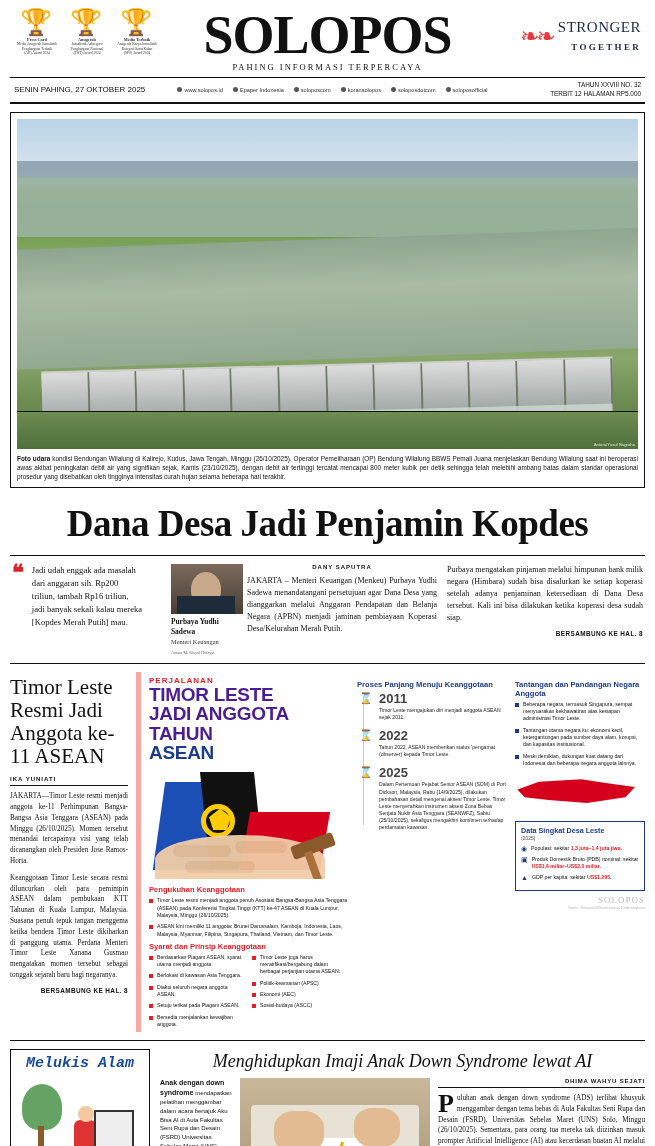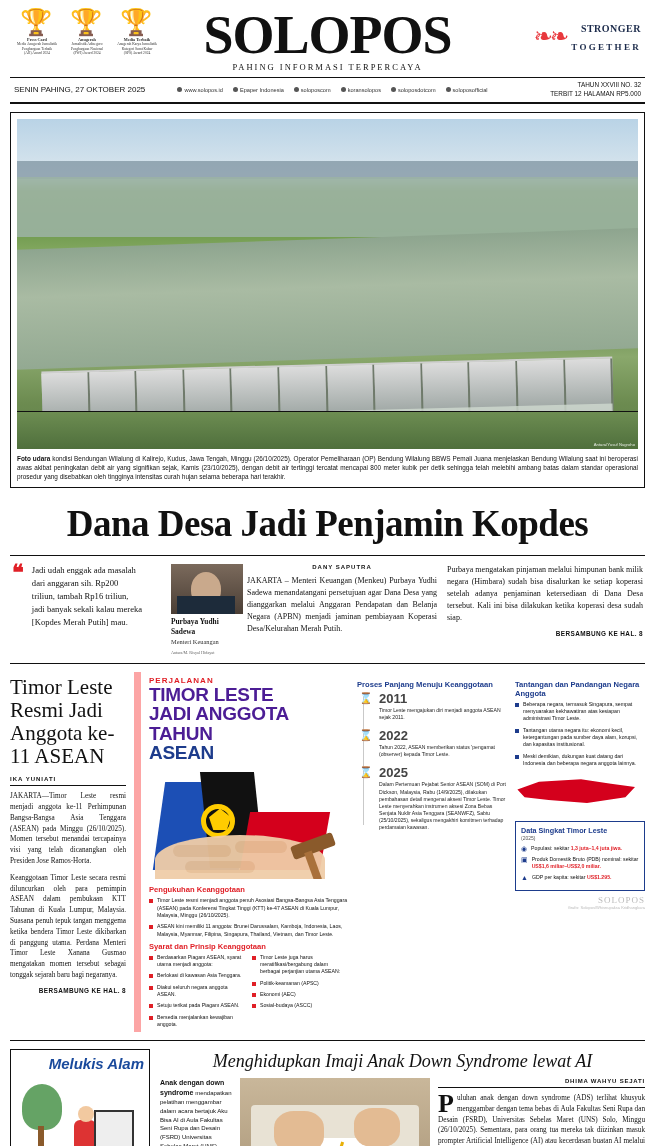--- a/index.html
+++ b/index.html
@@ -24,21 +24,21 @@
   .nameplate { flex:1; text-align:center; }
   .nameplate h1 {
     margin:0; font-family:"Liberation Serif", serif; font-weight:bold;
     font-size: 54px; letter-spacing: -1px; line-height: 0.95;
   }
   .nameplate .tagline {
     font-size: 8.5px; letter-spacing: 2px; margin-top:1px; color:#111;
   }
   .sponsor { width:150px; text-align:right; padding-top:8px; }
   .sponsor .ribbon { color:#e8383d; font-size: 23px; line-height:1; letter-spacing:-3px;}
-  .sponsor .st1 { font-size: 10px; font-weight:bold; letter-spacing:0.5px; color:#1b2a4a;margin-left:8px;}
+  .sponsor .st1 { font-size: 15px; font-weight:normal; letter-spacing:0.5px; color:#1b2a4a;}
   .sponsor .st2 { font-size: 9px; font-weight:bold; letter-spacing:2.3px; color:#1b2a4a;}
   .sponsor .strow { display:flex; align-items:center; justify-content:flex-end; gap:5px;}
 
   .infobar {
     display:flex; align-items:center; border-top:1px solid #111; border-bottom:2px solid #111;
     margin-top:5px; padding:3px 4px; font-family:"Liberation Sans", sans-serif;
   }
   .infobar .date { font-size: 8px; font-weight:normal; width:160px;}
   .infobar .socials { flex:1; display:flex; justify-content:center; gap:10px; font-size:5.6px; color:#333; align-items:center;}
   .infobar .socials span.s { display:flex; align-items:center; gap:2px; }
@@ -101,21 +101,21 @@
   .lead .c3 { flex:1; }
   .cont { font-size:6.4px; font-weight:bold; text-align:right; letter-spacing:0.4px; font-family:"Liberation Sans",sans-serif; margin-top:6px;}
 
   
   .middle { display:flex; gap:8px; padding-top:8px; }
   .m1 { width:128px; }
   .m1 h2 { font-size:21px; line-height:1.1; font-weight:normal; margin:4px 0 8px 0; font-family:"Liberation Serif",serif;}
   .m1 .byline2 { font-size:6px; font-weight:bold; letter-spacing:1px; border-bottom:1px solid #111; padding-bottom:3px; margin-bottom:5px; font-family:"Liberation Sans",sans-serif;}
   .m1 p { font-size:7.2px; line-height:1.5; text-align:justify; margin:0 0 6px 0;}
 
-  .infographic { flex:1; border-left:7px solid #fca5a5; padding-left:8px; position:relative; }
+  .infographic { flex:1; border-left:5px solid #fca5a5; padding-left:8px; position:relative; }
   .ig-title { font-family:"Liberation Sans", sans-serif; }
   .ig-title .k1 { font-size:8px; font-weight:bold; color:#e01f26; letter-spacing:1px;}
   .ig-title .k2 { font-size:19px; font-weight:bold; color:#4c1d95; line-height:1.02; letter-spacing:-0.3px;}
   .ig-title .k3 { font-size:19px; font-weight:bold; color:#1d3c8c; line-height:1.02; letter-spacing:-0.3px;}
 
   .ig-grid { display:flex; gap:8px; margin-top:4px; }
   .ig-left { width:200px; position:relative; }
   .ig-mid { width:150px; }
   .ig-right { width:130px; }
 
@@ -159,21 +159,21 @@
   .databox .row .ic { color:#1d3c8c; font-size:7px; line-height:1;}
   .databox .row b { color:#e01f26; }
   .tlmap { height:44px; position:relative; margin:2px 0 4px 0;}
   .tlmap .sh { position:absolute; left:0; top:8px; width:120px; height:26px; background:#d4001c; clip-path: polygon(2% 40%, 20% 10%, 55% 0, 80% 18%, 100% 30%, 92% 70%, 60% 92%, 28% 80%, 8% 70%);}
   .solopos-wm { text-align:right; font-size:9px; color:#bbb; font-family:"Liberation Serif",serif; letter-spacing:1px; margin-top:4px;}
   .wm-sub { text-align:right; font-size:4px; color:#bbb; font-family:"Liberation Sans",sans-serif;}
 
   
   .bottom { display:flex; gap:10px; padding-top:8px; border-top:1px solid #111; margin-top:8px;}
   .cartoon { width:140px; border:1px solid #111; padding:5px; }
-  .cartoon .ct { text-align:right; font-family:Liberation Sans, sans-serif; font-size:15px; font-weight:bold; color:#1a4a9c; font-style:italic; margin-bottom:8px;}
+  .cartoon .ct { text-align:center; font-family:Liberation Mono, monospace; font-size:15px; font-weight:bold; color:#1a4a9c; font-style:italic; margin-bottom:8px;}
   .cartoon .cbody { height:118px; background:#fff; position:relative; border:0; overflow:hidden;}
   .cartoon .tree { position:absolute; left:6px; top:4px; width:40px; height:46px; background:#3e8c3e; border-radius:50% 50% 40% 40%; opacity:.8;}
   .cartoon .trunk { position:absolute; left:22px; top:46px; width:6px; height:26px; background:#8a5a2b;}
   .cartoon .person { position:absolute; left:58px; top:40px; width:22px; height:44px; background:#d33; border-radius:6px 6px 2px 2px;}
   .cartoon .head2 { position:absolute; left:62px; top:26px; width:16px; height:16px; background:#f2c9a0; border-radius:50%;}
   .cartoon .easel { position:absolute; right:10px; top:30px; width:40px; height:48px; border:2px solid #333; background:#eee;}
 
   .feature { flex:1; }
   .feature h3 { font-family:"Liberation Serif",serif; font-style:italic; font-size:18px; font-weight:normal; text-align:center; margin:2px 0 6px 0;}
   .feature .fgrid { display:flex; gap:8px; }
@@ -403,21 +403,21 @@
           <div class="ig-h blue">Tantangan dan Pandangan Negara Anggota</div>
           <ul class="bullets blue">
             <li>Beberapa negara, termasuk Singapura, sempat menyuarakan kekhawatiran atas kesiapan administrasi Timor Leste.</li>
             <li>Tantangan utama negara itu: ekonomi kecil, ketergantungan pada sumber daya alam, korupsi, dan kapasitas institusional.</li>
             <li>Meski demikian, dukungan kuat datang dari Indonesia dan beberapa negara anggota lainnya.</li>
           </ul>
           <div class="tlmap">
               <div class="sh"></div>
             </div>
           <div class="databox">
-            <div class="dh">Data Singkat Timor Leste</div>
+            <div class="dh">Data Singkat Desa Leste</div>
             <div class="ds">(2025)</div>
             <div class="row">
               <span class="ic">◉</span>
               <span><span>Populasi:</span>
               <span>sekitar</span>
               <b>1,3 juta–1,4 juta jiwa.</b></span>
             </div>
             <div class="row">
               <span class="ic">▣</span>
               <span><span>Produk Domestik Bruto (PDB) nominal:</span>

